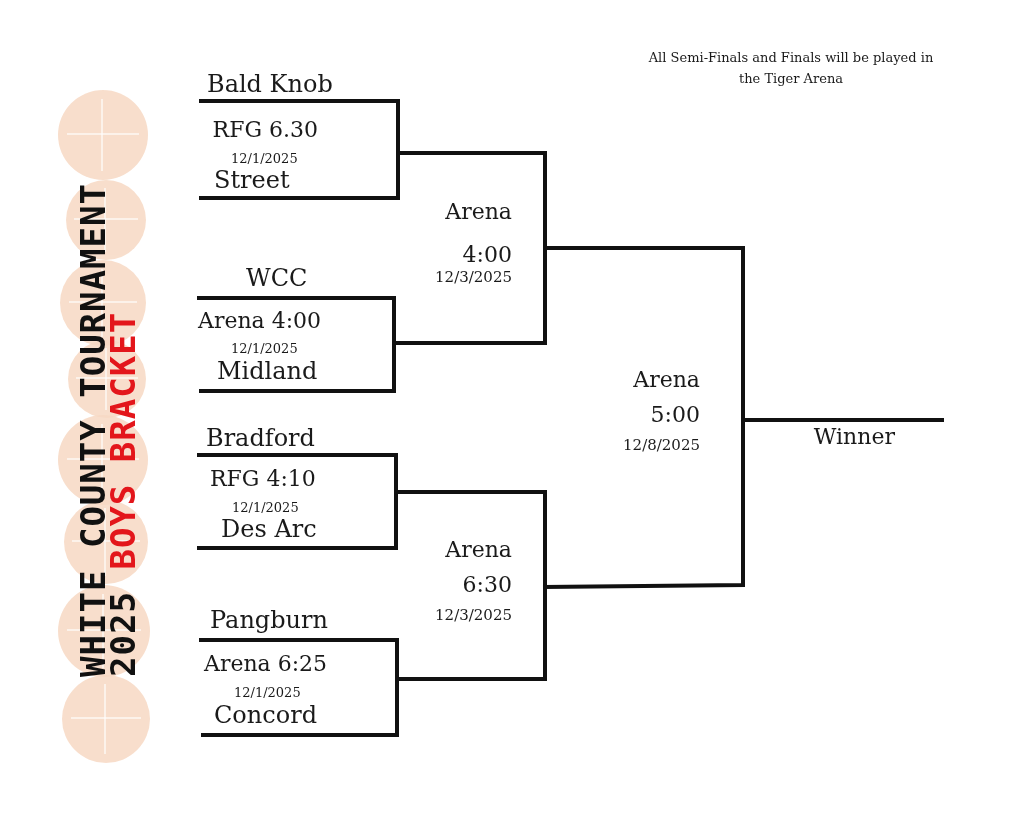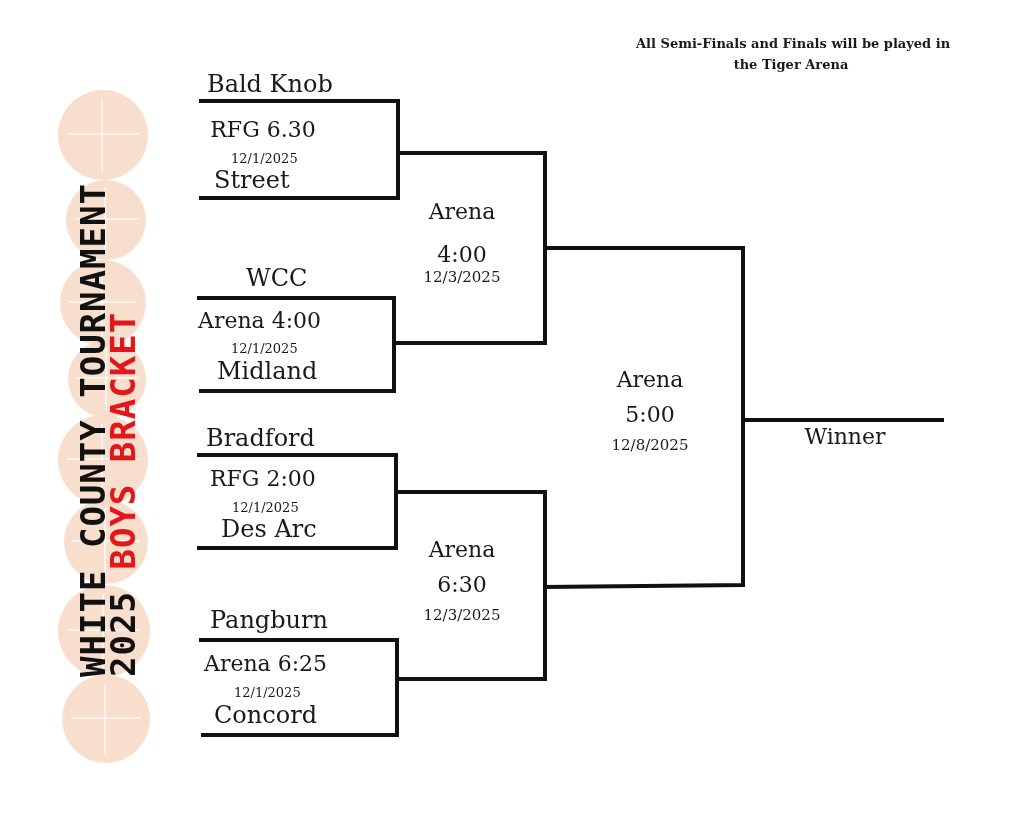--- a/index.html
+++ b/index.html
@@ -22,21 +22,21 @@
       font-family: "DejaVu Sans Mono", "Liberation Mono", monospace;
       font-weight: bold;
       letter-spacing: 1px;
       line-height: 30px;
       text-align: left;
     }
     .title-line1 { display: block; font-size: 34px; color: #111111; }
     .title-line2 { display: block; font-size: 34px; color: #111111; }
     .title-line2 .red { color: #e3161b; }
 
-    .t { position: absolute; white-space: nowrap; text-align: center; }
+    .t { position: absolute; white-space: nowrap; text-align: right; }
     .team { font-size: 24px; }
     .game-time { font-size: 22px; }
     .game-date { font-size: 13px; }
     .round-venue { font-size: 22px; }
     .round-time { font-size: 22px; }
     .round-date { font-size: 15px; }
     .winner { font-size: 22px; }
     .note { font-size: 13px; line-height: 21px; text-align: center; }
     .host { font-size: 23px; line-height: 34px; text-align: left; }
   </style>
@@ -75,37 +75,37 @@
       <polyline points="398,153 545,153 545,343 394,343"></polyline>
 
       <polyline points="396,492 545,492 545,679 397,679"></polyline>
 
       <polyline points="545,248 743,248 743,585 545,587"></polyline>
 
       <line x1="743" y1="420" x2="942" y2="420"></line>
     </g>
   </svg>
 
-  <div class="t note" style="left:636px;top:33px;width:310px;font-weight:bold;">
+  <div class="t note" style="left:636px;top:47px;width:310px;">
     <div>All Semi-Finals and Finals will be played in</div>
     <div>the Tiger Arena</div>
   </div>
 
   <div class="t team" style="left:207px;top:70px;">Bald Knob</div>
   <div class="t game-time" style="left:208px;top:117px;width:110px;">RFG 6.30</div>
   <div class="t game-date" style="left:231px;top:151px;">12/1/2025</div>
   <div class="t team" style="left:214px;top:166px;">Street</div>
 
   <div class="t team" style="left:246px;top:264px;">WCC</div>
   <div class="t game-time" style="left:198px;top:308px;">Arena 4:00</div>
   <div class="t game-date" style="left:231px;top:341px;">12/1/2025</div>
   <div class="t team" style="left:217px;top:357px;">Midland</div>
 
   <div class="t team" style="left:206px;top:424px;">Bradford</div>
-  <div class="t game-time" style="left:210px;top:466px;">RFG 2:00</div>
+  <div class="t game-time" style="left:210px;top:466px;">RFG 4:10</div>
   <div class="t game-date" style="left:232px;top:500px;">12/1/2025</div>
   <div class="t team" style="left:221px;top:515px;">Des Arc</div>
 
   <div class="t team" style="left:210px;top:606px;">Pangburn</div>
   <div class="t game-time" style="left:204px;top:651px;">Arena 6:25</div>
   <div class="t game-date" style="left:234px;top:685px;">12/1/2025</div>
   <div class="t team" style="left:214px;top:701px;">Concord</div>
 
   <div class="t round-venue" style="left:412px;top:199px;width:100px;">Arena</div>
   <div class="t round-time" style="left:412px;top:242px;width:100px;">4:00</div>

